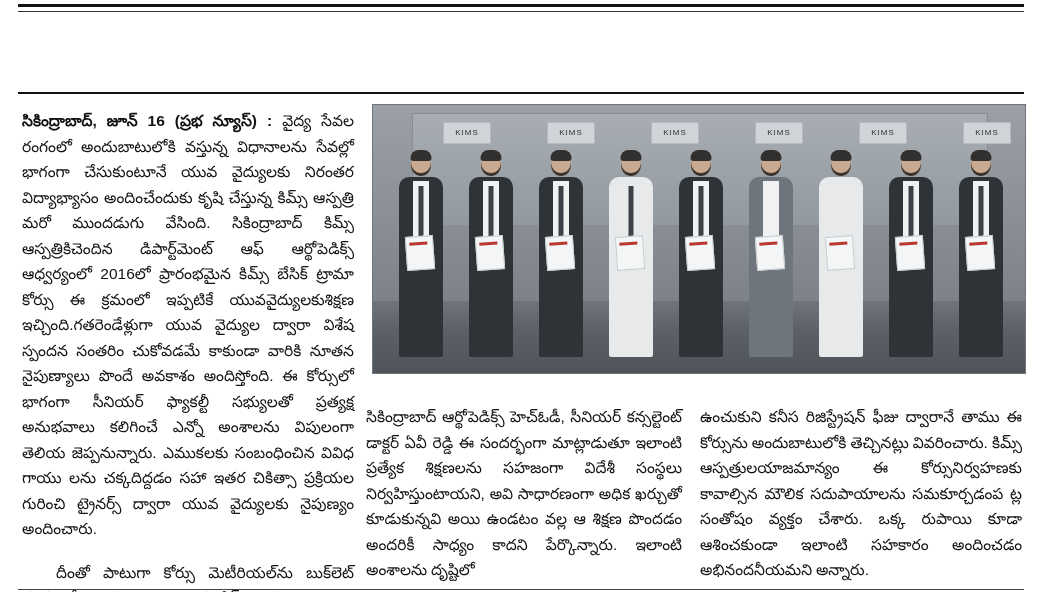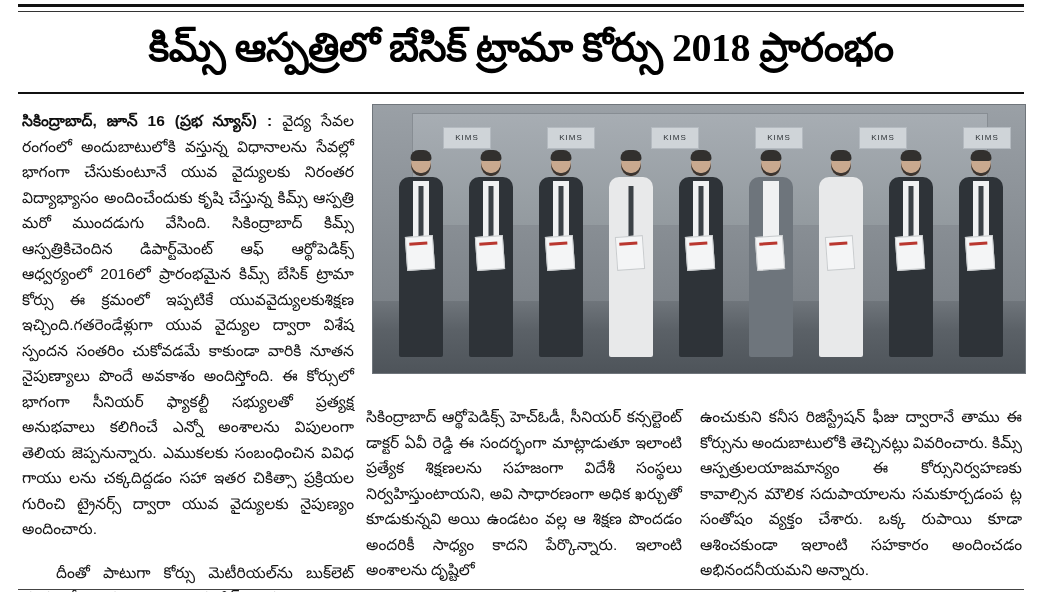--- a/index.html
+++ b/index.html
@@ -133,21 +133,21 @@
     background: linear-gradient(180deg,#a7adb3 0%, #939a9f 100%);
     border: 1px solid #878d93;
   }
   .logo-band {
     position: absolute;
     left: 0;
     top: 6%;
     width: 100%;
     height: 16%;
     display: flex;
-    align-items: flex-end;
+    align-items: center;
     gap: 56px;
     padding-left: 70px;
     box-sizing: border-box;
   }
   .logo-chip {
     width: 46px;
     height: 20px;
     background: #cfd4d8;
     border: 1px solid #b4bac0;
     color: #2a2f33;
@@ -270,21 +270,20 @@
   }
 </style>
 </head>
 <body>
 
 <div class="page">
 
   <div class="top-rule"></div>
   <div class="top-rule-2"></div>
 
-  <div class="headline">కిమ్స్ ఆస్పత్రిలో బేసిక్ ట్రామా కోర్సు 2018 ప్రారంభం</div>
   <div class="headline-rule"></div>
 
   <div class="col" id="col1">
     <p>
       <span class="dateline">సికింద్రాబాద్, జూన్ 16 (ప్రభ న్యూస్) :</span>
       <span>వైద్య సేవల రంగంలో అందుబాటులోకి వస్తున్న విధానాలను సేవల్లో భాగంగా చేసుకుంటూనే యువ వైద్యులకు నిరంతర విద్యాభ్యాసం అందించేందుకు కృషి చేస్తున్న కిమ్స్ ఆస్పత్రి మరో ముందడుగు వేసింది. సికింద్రాబాద్ కిమ్స్ ఆస్పత్రికిచెందిన డిపార్ట్‌మెంట్ ఆఫ్ ఆర్థోపెడిక్స్ ఆధ్వర్యంలో 2016లో ప్రారంభమైన కిమ్స్ బేసిక్ ట్రామా కోర్సు ఈ క్రమంలో ఇప్పటికే యువవైద్యులకుశిక్షణ ఇచ్చింది.గతరెండేళ్లుగా యువ వైద్యుల ద్వారా విశేష స్పందన సంతరిం చుకోవడమే కాకుండా వారికి నూతన నైపుణ్యాలు పొందే అవకాశం అందిస్తోంది. ఈ కోర్సులో భాగంగా సీనియర్ ఫ్యాకల్టీ సభ్యులతో ప్రత్యక్ష అనుభవాలు కలిగించే ఎన్నో అంశాలను విపులంగా తెలియ జెప్పనున్నారు. ఎముకలకు సంబంధించిన వివిధ గాయు లను చక్కదిద్దడం సహా ఇతర చికిత్సా ప్రక్రియల గురించి ట్రైనర్స్ ద్వారా యువ వైద్యులకు నైపుణ్యం అందించారు.</span>
     </p>
     <p class="indent">దీంతో పాటుగా కోర్సు మెటీరియల్‌ను బుక్‌లెట్ రూపంలో ఉచితంగా అందించారు. కిమ్స్ ఆస్పత్రి</p>
   </div>
 

